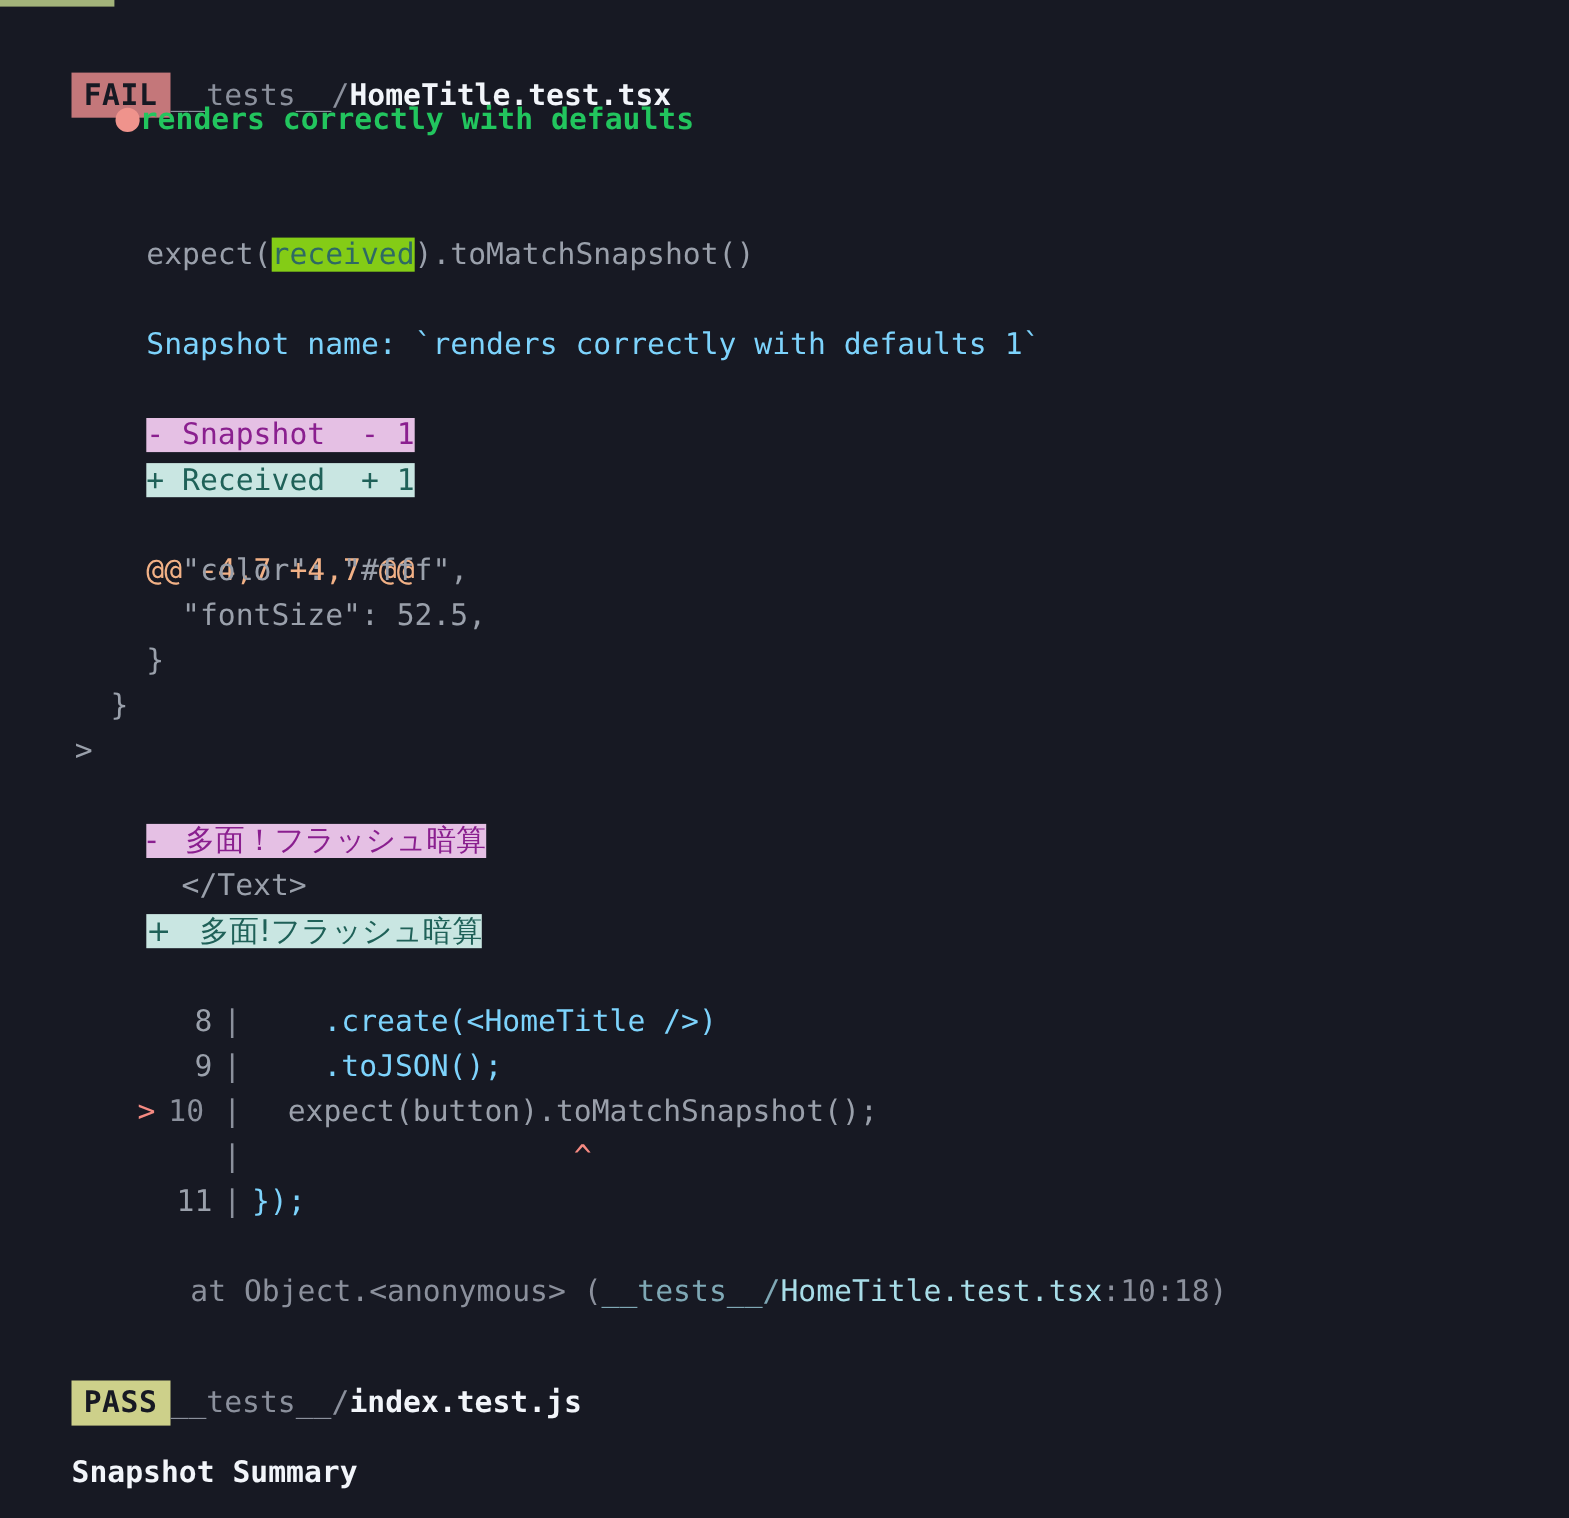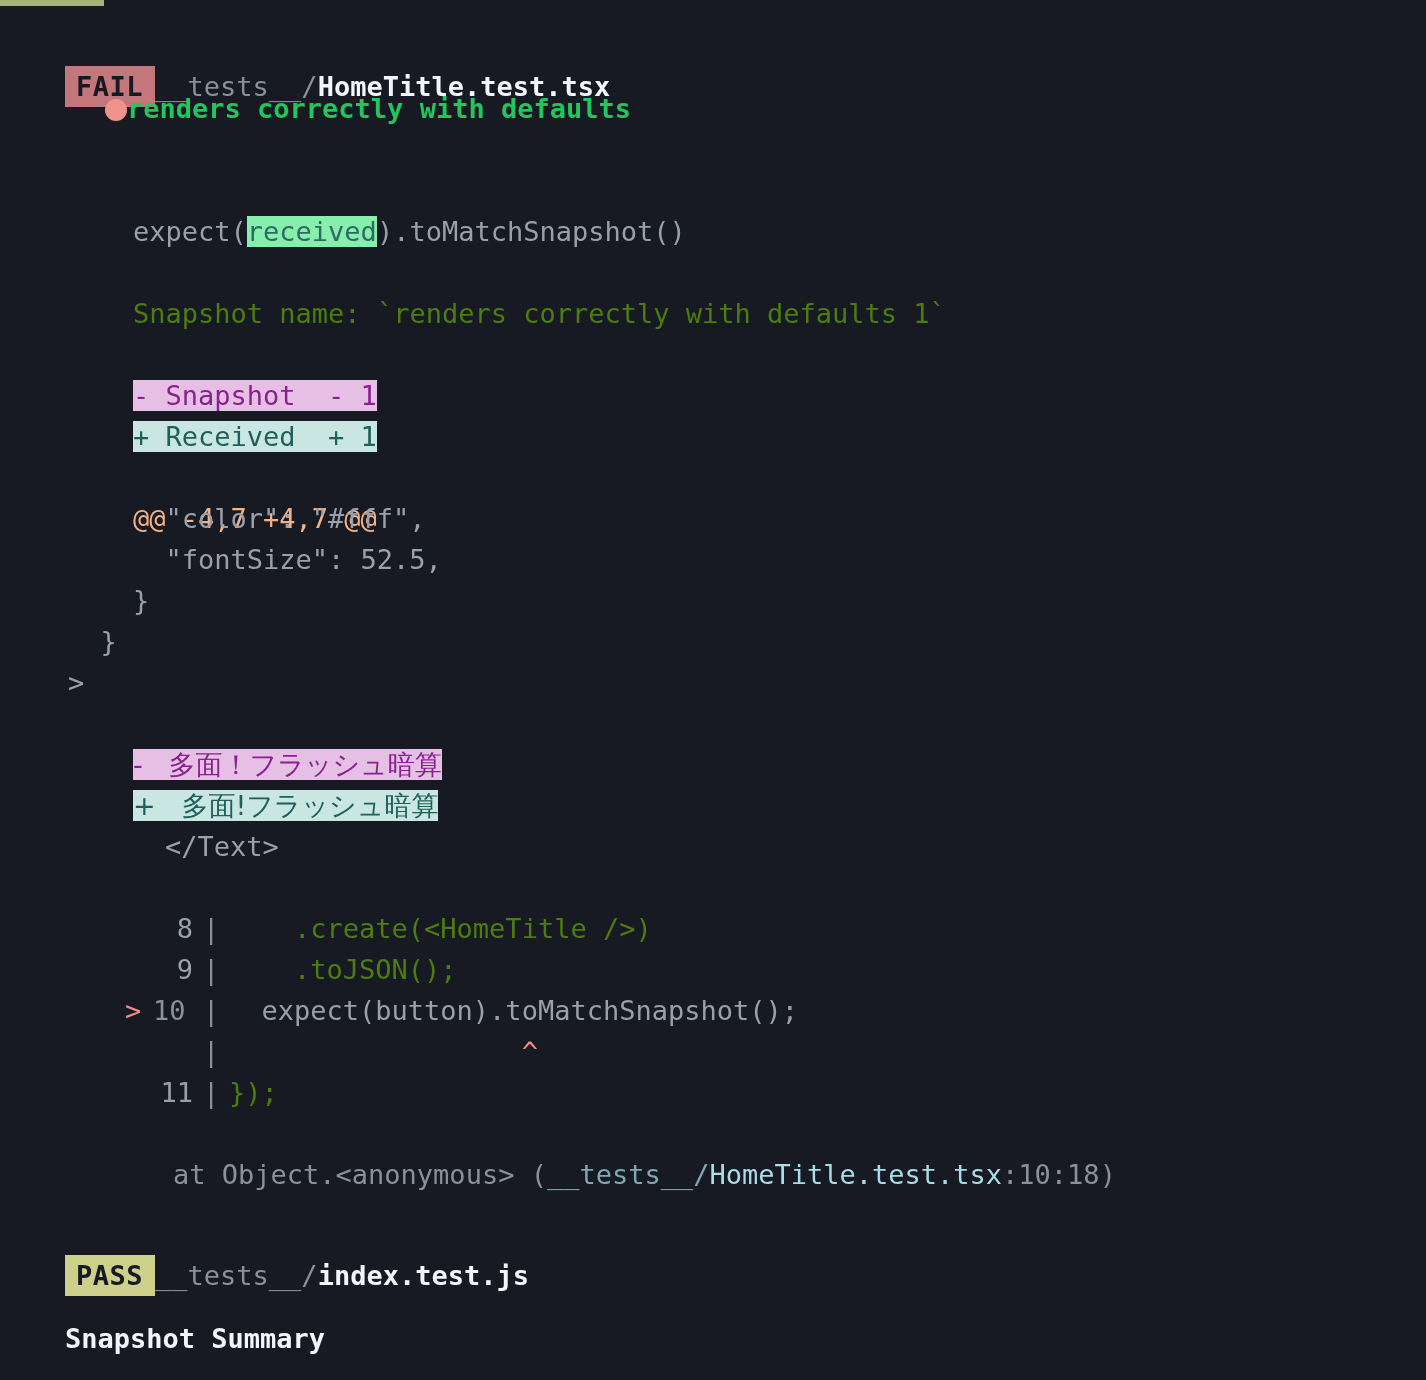--- a/index.html
+++ b/index.html
@@ -47,29 +47,29 @@
     color: #171923;
     font-weight: bold;
     letter-spacing: 0.5px;
     margin-top: 19px;
   }
   .badge-fail { background: #c4777a; }
   .badge-pass { background: #cdd08a; }
 
   .dim      { color: #8b909c; }
   .gray     { color: #9aa0ab; }
-  .white    { color: #4d7c0f; }
+  .white    { color: #7dd3fc; }
   .bold     { font-weight: bold; color: #f2f5fa; }
   .redbold  { color: #22c55e; font-weight: bold; }
   .peach    { color: #f2b186; }
   .cyanpath { color: #a8dde8; }
   .cyandim  { color: #7fa8b5; }
 
   .hl-received {
-    background: #86efac;
+    background: #84cc16;
     color: #2e6a63;
   }
   .hl-del {
     background: #e5c0e4;
     color: #8a1f8f;
   }
   .hl-ins {
     background: #c9e6e2;
     color: #1f6158;
   }
@@ -137,26 +137,26 @@
 
   <div class="line indent-1"><span class="gray">      "color": "#fff",</span></div>
   <div class="line indent-1"><span class="gray">      "fontSize": 52.5,</span></div>
   <div class="line indent-1"><span class="gray">    }</span></div>
   <div class="line indent-1"><span class="gray">  }</span></div>
   <div class="line indent-1"><span class="gray">&gt;</span></div>
 
   <div class="line indent-1" style="height:41px;">
     <span class="hl-del jp">-   多面！フラッシュ暗算</span>
   </div>
+  <div class="line indent-1" style="padding-left:100px;">
+    <span class="gray">&lt;/Text&gt;</span>
+  </div>
+
   <div class="line indent-1" style="height:41px;">
     <span class="hl-ins jp">+   多面!フラッシュ暗算</span>
-  </div>
-
-  <div class="line indent-1" style="padding-left:100px;">
-    <span class="gray">&lt;/Text&gt;</span>
   </div>
 
   <div class="line blank">&nbsp;</div>
 
   <div class="line" style="padding-left:60px;">
     <span class="dim" style="display:inline-block;width:28px;"></span><span class="gray" style="display:inline-block;width:40px;text-align:right;">8</span><span class="dim" style="display:inline-block;width:36px;text-align:center;">|</span><span class="white">    .create(&lt;HomeTitle /&gt;)</span>
   </div>
   <div class="line" style="padding-left:60px;">
     <span class="dim" style="display:inline-block;width:28px;"></span><span class="gray" style="display:inline-block;width:40px;text-align:right;">9</span><span class="dim" style="display:inline-block;width:36px;text-align:center;">|</span><span class="white">    .toJSON();</span>
   </div>

